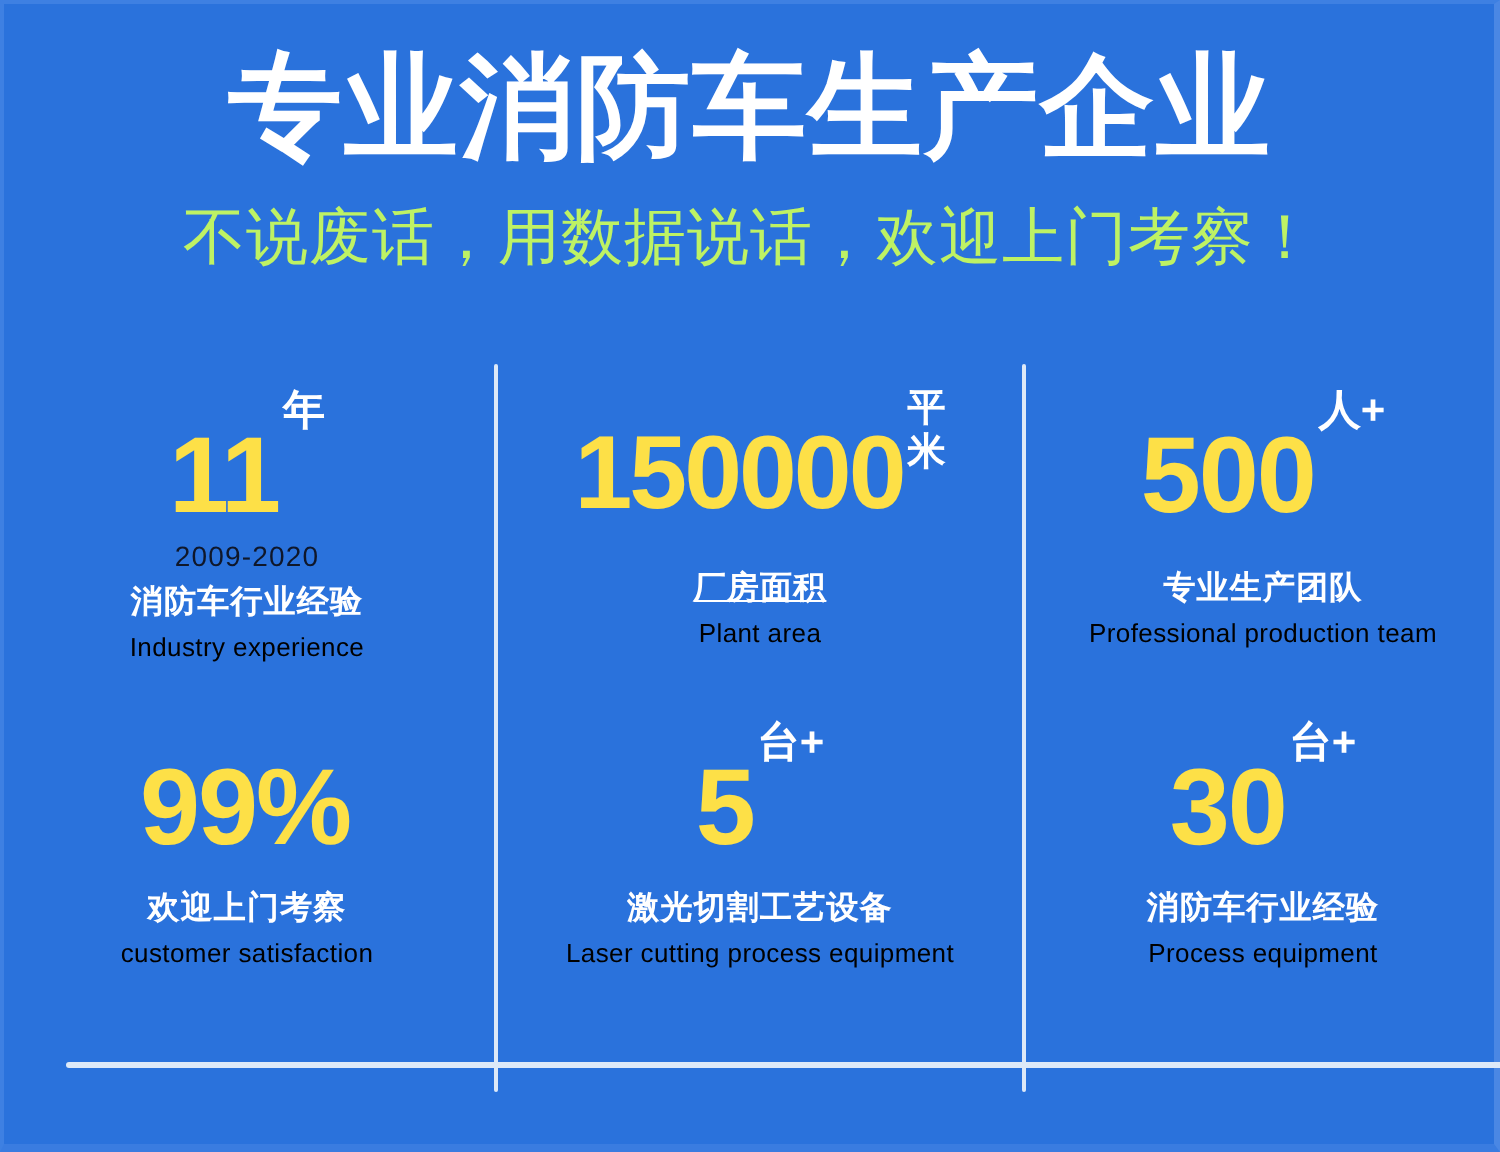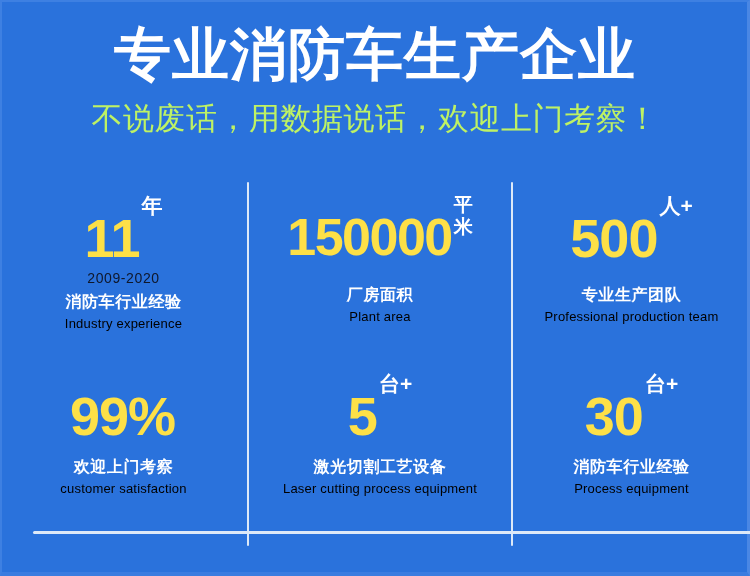--- a/index.html
+++ b/index.html
@@ -82,21 +82,21 @@
   }
   .divider-v.v1 { left: 247px; }
   .divider-v.v2 { left: 511px; }
 
   .cell {
     position: absolute;
     text-align: center;
     box-sizing: border-box;
   }
   .cell.r1 { top: 14px; height: 160px; }
-  .cell.r2 { top: 192px; height: 160px; }
+  .cell.r2 { top: 180px; height: 160px; }
   .cell.c1 { left: 0;    width: 247px; }
   .cell.c2 { left: 249px; width: 262px; }
   .cell.c3 { left: 513px; width: 237px; }
 
   .bignum-row {
     display: flex;
     align-items: flex-start;
     justify-content: center;
     line-height: 1;
   }
@@ -146,21 +146,21 @@
   .label-en {
     color: #000000;
     font-size: 13px;
     font-weight: normal;
     letter-spacing: 0.2px;
     margin-top: 3px;
     line-height: 1.3;
     text-align: center;
   }
   .cell.r2 .label-cn { margin-top: 14px; }
-  .cell.c2.r1 .label-cn { margin-top: 22px; }
+  .cell.c2.r1 .label-cn { margin-top: 22px; text-decoration: underline; }
   .cell.c3.r1 .label-cn { margin-top: 20px; }
 </style>
 </head>
 <body>
 
 <div id="banner">
 
   <div class="header">
     <div class="headline">专业消防车生产企业</div>
     <div class="subheadline">不说废话，用数据说话，欢迎上门考察！</div>

